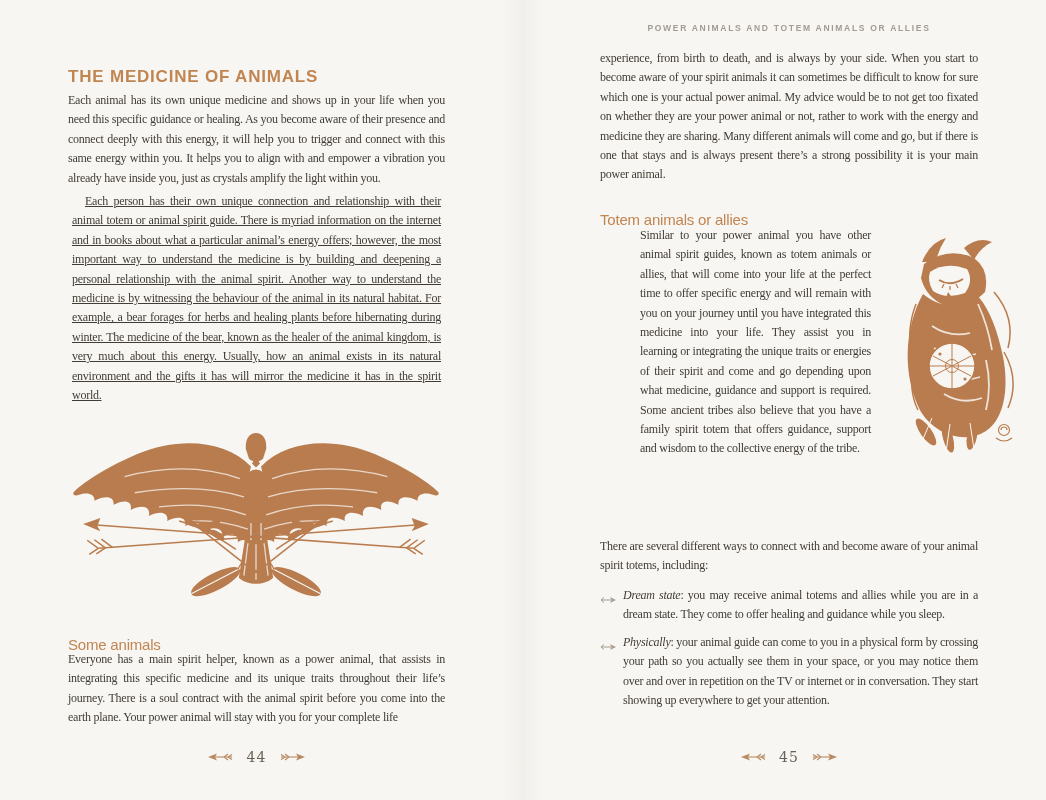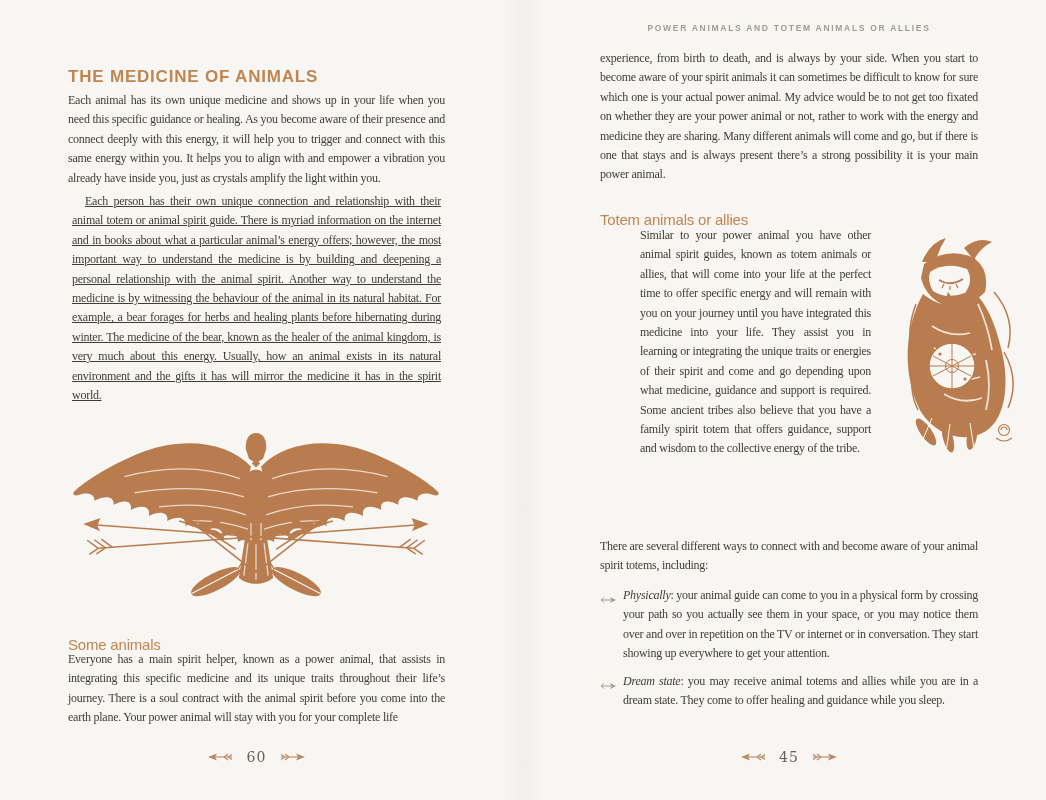--- a/index.html
+++ b/index.html
@@ -161,21 +161,21 @@
   <div class="power-body body-text">Everyone has a main spirit helper, known as a power animal, that assists in integrating this specific medicine and its unique traits throughout their life’s journey. There is a soul contract with the animal spirit before you come into the earth plane. Your power animal will stay with you for your complete life</div>
 
   <div class="folio folio-left">
     <svg width="25" height="10" viewBox="0 0 25 10">
       <g fill="#b98a62" stroke="#b98a62" stroke-width="1.1">
         <path d="M0,5 L9,1.5 L7,5 L9,8.5 Z" stroke="none"></path>
         <path d="M7,5 H24" fill="none"></path>
         <path d="M16,5 l4,-3 M16,5 l4,3 M20,5 l4,-2.5 M20,5 l4,2.5" fill="none"></path>
       </g>
     </svg>
-    <span class="num">60</span>
+    <span class="num">44</span>
     <svg width="25" height="10" viewBox="0 0 25 10">
       <g fill="#b98a62" stroke="#b98a62" stroke-width="1.1">
         <path d="M25,5 L16,1.5 L18,5 L16,8.5 Z" stroke="none"></path>
         <path d="M18,5 H1" fill="none"></path>
         <path d="M9,5 l-4,-3 M9,5 l-4,3 M5,5 l-4,-2.5 M5,5 l-4,2.5" fill="none"></path>
       </g>
     </svg>
   </div>
 
   <div class="running-header rh-right">POWER ANIMALS AND TOTEM ANIMALS OR ALLIES</div>
@@ -243,44 +243,44 @@
           <path d="M108,204 q8,6 16,0"></path>
         </g>
       </g>
     </svg>
   </div>
 
 
   <div class="connect-intro body-text">There are several different ways to connect with and become aware of your animal spirit totems, including:</div>
 
   <div class="bullets">
+    <div class="bullet-row">
+      <span class="bullet-marker">
+        <svg width="16" height="10" viewBox="0 0 16 10">
+          <g fill="#a89d90" stroke="#a89d90" stroke-width="1">
+            <path d="M1,5 H11" fill="none"></path>
+            <path d="M16,5 L10,2 L11.5,5 L10,8 Z" stroke="none"></path>
+            <path d="M1,5 l3,-2.5 M1,5 l3,2.5" fill="none"></path>
+          </g>
+        </svg>
+      </span>
+      <span class="bullet-body body-text"><i class="lead">Dream state</i><span>: you may receive animal totems and allies while you are in a dream state. They come to offer healing and guidance while you sleep.</span></span>
+    </div>
     <div class="bullet-row">
       <span class="bullet-marker">
         <svg width="16" height="10" viewBox="0 0 16 10">
           <g fill="#a89d90" stroke="#a89d90" stroke-width="1">
             <path d="M1,5 H11" fill="none"></path>
             <path d="M16,5 L10,2 L11.5,5 L10,8 Z" stroke="none"></path>
             <path d="M1,5 l3,-2.5 M1,5 l3,2.5" fill="none"></path>
           </g>
         </svg>
       </span>
       <span class="bullet-body body-text"><i class="lead">Physically</i><span>: your animal guide can come to you in a physical form by crossing your path so you actually see them in your space, or you may notice them over and over in repetition on the TV or internet or in conversation. They start showing up everywhere to get your attention.</span></span>
     </div>
-    <div class="bullet-row">
-      <span class="bullet-marker">
-        <svg width="16" height="10" viewBox="0 0 16 10">
-          <g fill="#a89d90" stroke="#a89d90" stroke-width="1">
-            <path d="M1,5 H11" fill="none"></path>
-            <path d="M16,5 L10,2 L11.5,5 L10,8 Z" stroke="none"></path>
-            <path d="M1,5 l3,-2.5 M1,5 l3,2.5" fill="none"></path>
-          </g>
-        </svg>
-      </span>
-      <span class="bullet-body body-text"><i class="lead">Dream state</i><span>: you may receive animal totems and allies while you are in a dream state. They come to offer healing and guidance while you sleep.</span></span>
-    </div>
   </div>
 
   <div class="folio folio-right">
     <svg width="25" height="10" viewBox="0 0 25 10">
       <g fill="#b98a62" stroke="#b98a62" stroke-width="1.1">
         <path d="M0,5 L9,1.5 L7,5 L9,8.5 Z" stroke="none"></path>
         <path d="M7,5 H24" fill="none"></path>
         <path d="M16,5 l4,-3 M16,5 l4,3 M20,5 l4,-2.5 M20,5 l4,2.5" fill="none"></path>
       </g>
     </svg>

